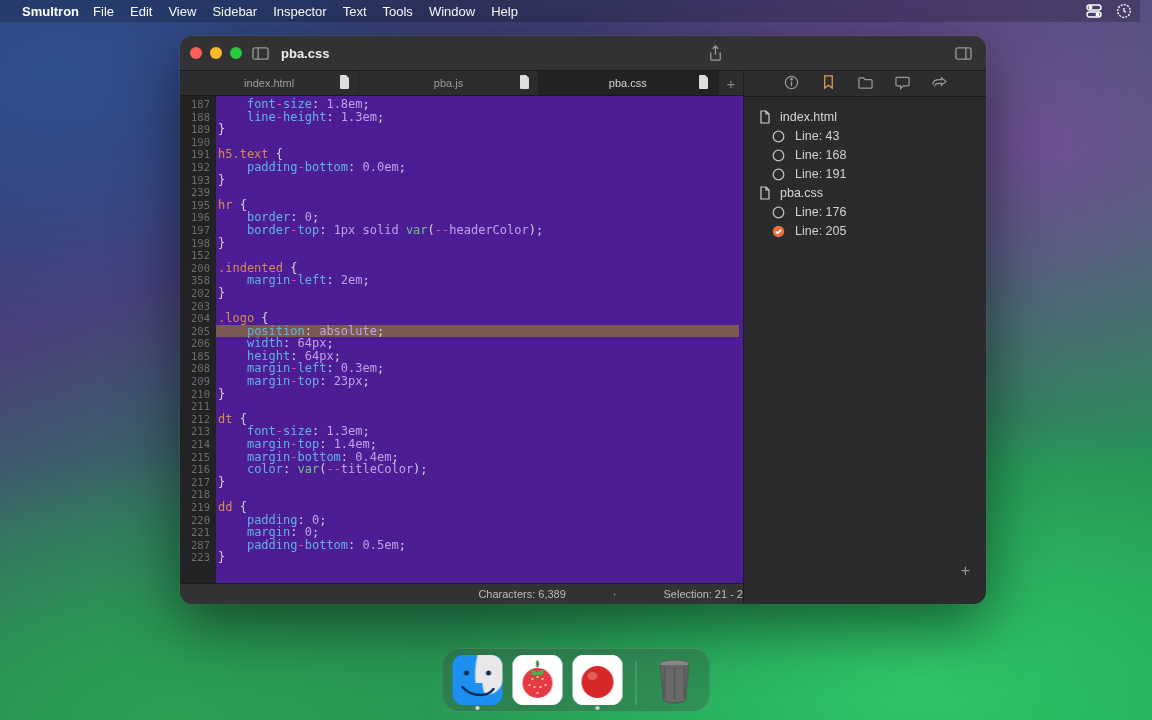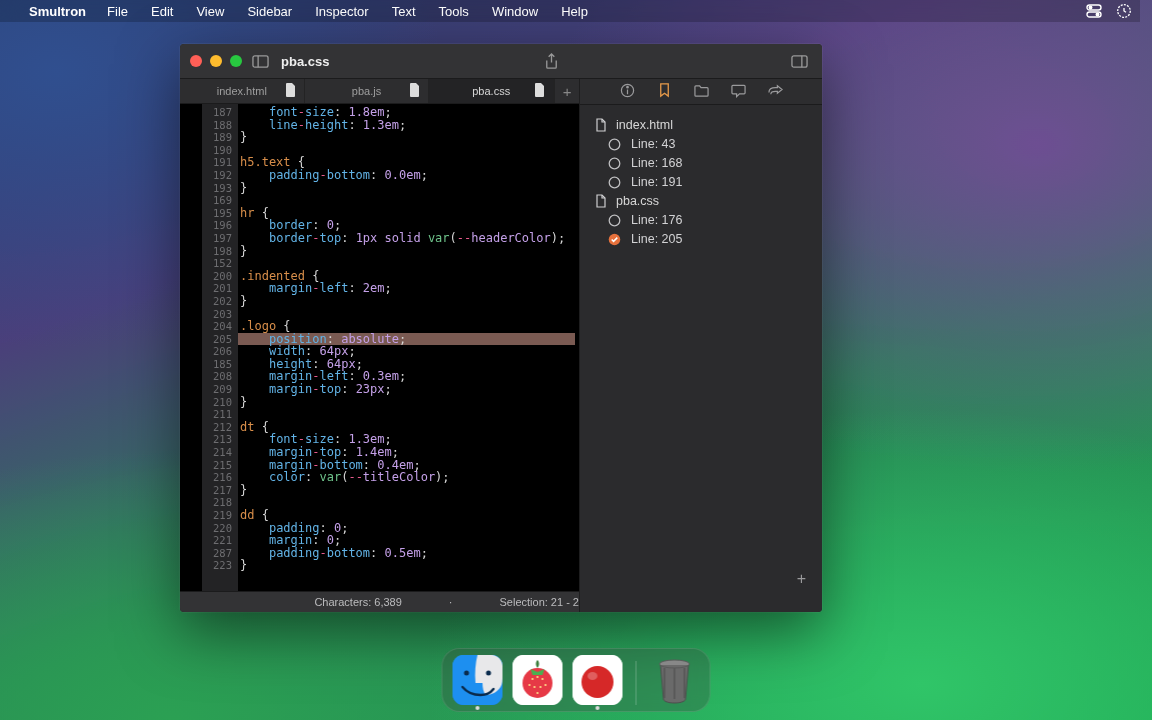--- a/index.html
+++ b/index.html
@@ -4,48 +4,48 @@
 <style>
 html,body{margin:0;padding:0;width:1152px;height:720px;overflow:hidden;font-family:-apple-system,BlinkMacSystemFont,"Helvetica Neue",Arial,sans-serif;}
 body{background:linear-gradient(135deg,#1e3a5f 0%,#4a4a8c 15%,#6b4c7e 25%,#2e7d5a 50%,#1fa855 70%,#2aad4e 100%);position:relative;}
 .desktop-bg{position:absolute;inset:0;background:
  radial-gradient(ellipse 900px 500px at 80% 95%,#35c36b 0%,rgba(53,195,107,0) 55%),
  radial-gradient(ellipse 800px 450px at 15% 100%,#2f9f55 0%,rgba(47,159,85,0) 60%),
  radial-gradient(ellipse 900px 600px at 90% 20%,#6c4f8f 0%,rgba(108,79,143,0) 55%),
  radial-gradient(ellipse 700px 500px at 5% 10%,#314f8c 0%,rgba(49,79,140,0) 55%),
  linear-gradient(160deg,#2a3f6e 0%,#4a3f78 30%,#2d8358 60%,#23a654 100%);
  filter:saturate(1.05);}
-.menubar{position:absolute;top:0;left:0;right:12px;height:22px;background:rgba(0,0,0,.2);backdrop-filter:blur(10px);display:flex;align-items:center;color:#fff;font-size:13px;padding:0 8px;gap:7px;font-weight:400;}
+.menubar{position:absolute;top:0;left:0;right:12px;height:22px;background:rgba(0,0,0,.2);backdrop-filter:blur(10px);display:flex;align-items:center;color:#fff;font-size:13px;padding:0 8px;gap:0;font-weight:400;}
 .menubar .apple{font-size:15px;margin-right:10px;margin-left:4px;}
 .menubar .app-name{font-weight:700;margin-right:14px;}
 .menubar .mitem{margin-right:16px;cursor:default;text-align:center;}
 .menubar .right{margin-left:auto;display:flex;align-items:center;gap:14px;}
 .menubar .ricon svg{width:16px;height:16px;display:block;}
-.window{position:absolute;left:180px;top:44px;width:642px;height:568px;background:#2a2a2c;border-radius:4px;box-shadow:0 20px 60px rgba(0,0,0,.5),0 0 0 1px rgba(255,255,255,.06);overflow:hidden;display:flex;flex-direction:column;}
+.window{position:absolute;left:180px;top:36px;width:806px;height:568px;background:#2a2a2c;border-radius:13px;box-shadow:0 20px 60px rgba(0,0,0,.5),0 0 0 1px rgba(255,255,255,.06);overflow:hidden;display:flex;flex-direction:column;}
 .titlebar{height:34px;display:flex;align-items:center;background:#333335;padding:0 10px;color:#ddd;font-size:13px;border-bottom:1px solid #1b1b1c;}
 .traffic{display:flex;gap:8px;margin-right:10px;}
 .traffic span{width:12px;height:12px;border-radius:50%;display:block;}
 .t-close{background:#ff5f57;}
 .t-min{background:#febc2e;}
 .t-max{background:#28c840;}
 .titlebar .sidebar-toggle,.titlebar .share,.titlebar .panel-toggle{color:#999;display:flex;align-items:center;}
 .titlebar .sidebar-toggle{margin-right:12px;}
 .titlebar .title{font-weight:600;color:#eee;}
 .titlebar .share{margin-left:auto;margin-right:10px;}
 .titlebar svg{width:17px;height:17px;}
 .titlebar .pad{width:242px;}
 .main{flex:1;display:flex;min-height:0;}
 .left{flex:1;display:flex;flex-direction:column;min-width:0;border-right:1px solid #1e1e1f;}
 .tabs{height:24px;display:flex;background:#2d2d2f;border-bottom:1px solid #1b1b1c;}
 .tab{flex:1;display:flex;align-items:center;justify-content:center;gap:6px;font-size:11px;color:#9e9e9e;position:relative;border-right:1px solid #232324;cursor:default;}
 .tab.active{background:#232325;color:#d7d7d7;}
 .tab .doc-icon{position:absolute;right:6px;}
 .tab .doc-icon svg{width:14px;height:14px;}
 .addtab{width:24px;display:flex;align-items:center;justify-content:center;color:#888;font-size:15px;border-left:1px solid #232324;}
-.editor{flex:1;display:flex;background:#000000;font-family:Menlo,Consolas,monospace;font-size:12px;line-height:12.6px;overflow:hidden;padding-left:22px;}
+.editor{flex:1;display:flex;background:#4c1d95;font-family:Menlo,Consolas,monospace;font-size:12px;line-height:12.6px;overflow:hidden;}
 .gutter{background:#232325;color:#6d6d70;text-align:right;padding:2px 6px 2px 4px;user-select:none;width:26px;}
 .gutter div{height:12.6px;font-size:10.5px;}
 .code{flex:1;padding:2px 0 2px 2px;color:#d6d6d6;position:relative;white-space:pre;overflow:hidden;}
 .code .ln{height:12.6px;}
 .code .sel{background:#7a5a52;display:block;margin-left:-2px;padding-left:2px;margin-right:4px;}
 .tok-prop{color:#62b3e6;}
 .tok-sel{color:#d88e4a;}
 .tok-val{color:#c4a0e8;}
 .tok-punc{color:#d6d6d6;}
 .tok-op{color:#e85a8c;}
@@ -159,28 +159,28 @@
       </div>
       <div class="editor">
         <div class="gutter" id="gutter">
             <div>187</div>
             <div>188</div>
             <div>189</div>
             <div>190</div>
             <div>191</div>
             <div>192</div>
             <div>193</div>
-            <div>169</div>
+            <div>239</div>
             <div>195</div>
             <div>196</div>
             <div>197</div>
             <div>198</div>
             <div>152</div>
             <div>200</div>
-            <div>201</div>
+            <div>358</div>
             <div>202</div>
             <div>203</div>
             <div>204</div>
             <div>205</div>
             <div>206</div>
             <div>185</div>
             <div>208</div>
             <div>209</div>
             <div>210</div>
             <div>211</div>

